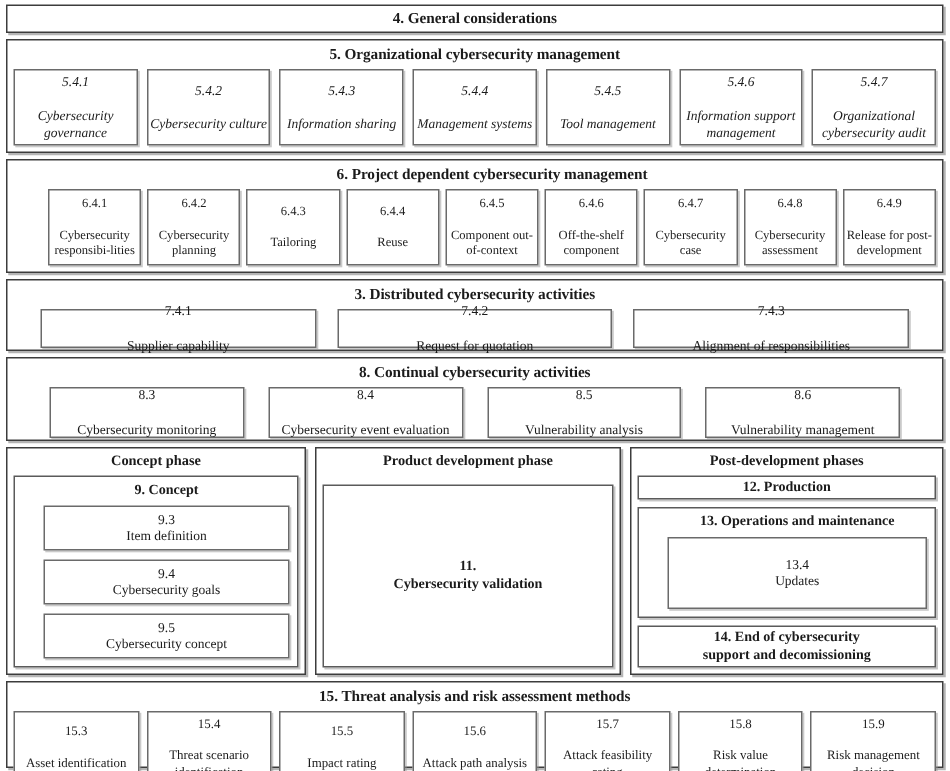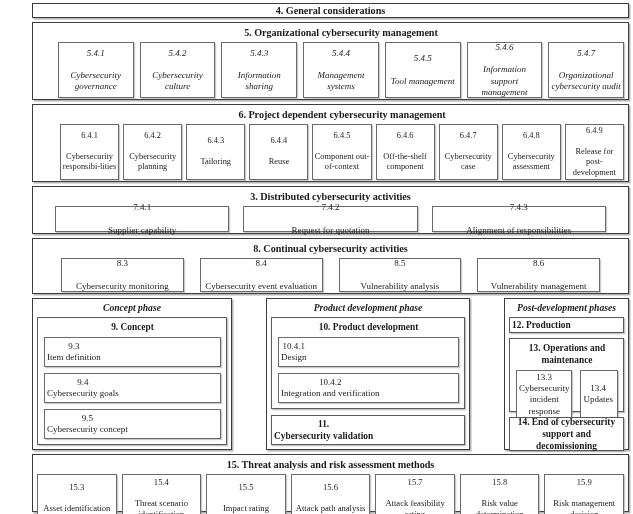--- a/index.html
+++ b/index.html
@@ -24,21 +24,20 @@
     flex-direction: column;
     gap: 4px;
   }
 
   
   .bx {
     border: 1px solid #3c3c3c;
     background: #ffffff;
     box-shadow: 1.5px 1.5px 0 rgba(120,120,120,0.55);
     box-sizing: border-box;
-    margin-left: 28px;
   }
   .bx-inner {
     border: 1px solid #5a5a5a;
     background: #ffffff;
     box-shadow: 1.3px 1.3px 0 rgba(140,140,140,0.5);
     box-sizing: border-box;
   }
   .bx-leaf {
     border: 1px solid #6a6a6a;
     background: #ffffff;
@@ -81,21 +80,21 @@
     align-items: center;
     justify-content: center;
     text-align: center;
     font-size: 9px;
     line-height: 11.2px;
     padding: 2px 1px;
   }
   .leaf span { display: block; width: 100%; }
 
   
-  .band5 { height: 78px; padding-left: 25px; }
+  .band5 { height: 78px; }
   .band5 .leafrow { height: 56px; font-style: italic; }
 
   
   .band6 { height: 78px; padding-left: 27px; }
   .band6 .leafrow { height: 56px; gap: 4px; }
   .band6 .leaf { font-size: 8.4px; line-height: 10.4px; }
 
   
   .band7 { height: 48px; }
   .band7 .leafrow { height: 26px; gap: 14px; padding: 0 18px; }
@@ -118,25 +117,24 @@
   .phase-concept { width: 200px; }
   .phase-product { width: 204px; }
   .phase-post    { flex: 1 1 0; }
 
   .phase-title {
     font-weight: bold;
     font-size: 9.6px;
     text-align: center;
     line-height: 12px;
     margin-bottom: 3px;
-    font-style: italic;
   }
 
   .subsec {
-    padding: 3px 5px 5px 6px;
+    padding: 3px 5px 5px 19px;
     display: flex;
     flex-direction: column;
     box-sizing: border-box;
   }
   .subsec-title {
     font-weight: bold;
     font-size: 9.4px;
     text-align: center;
     line-height: 12px;
     margin-bottom: 4px;
@@ -144,21 +142,21 @@
   .stack {
     display: flex;
     flex-direction: column;
     gap: 6px;
     flex: 1;
   }
   .item {
     flex: 1 1 0;
     display: flex;
     align-items: center;
-    justify-content: flex-start;
+    justify-content: center;
     text-align: center;
     font-size: 9px;
     line-height: 11.2px;
     padding: 1px 2px;
   }
   .item-bold {
     font-weight: bold;
     font-size: 9.4px;
     line-height: 12px;
   }
@@ -377,61 +375,38 @@
             <span>9.5</span><br>
             <span>Cybersecurity concept</span>
           </span>
             </div>
         </div>
       </div>
     </div>
 
     <div class="bx phase phase-product">
       <div class="phase-title">Product development phase</div>
-      <div class="bx-inner subsec product-sub">
-        <div class="subsec-title">10. Product development</div>
-        <div class="stack">
-          <div class="bx-leaf item">
-              <span>
-            <span>10.4.1</span><br>
-            <span>Design</span>
-          </span>
-            </div>
-          <div class="bx-leaf item">
-              <span>
-            <span>10.4.2</span><br>
-            <span>Integration and verification</span>
-          </span>
-            </div>
-        </div>
-      </div>
       <div class="bx-inner item item-bold box11">
           <span>
         <span>11.</span><br>
         <span>Cybersecurity validation</span>
       </span>
         </div>
     </div>
 
     <div class="bx phase phase-post">
       <div class="phase-title">Post-development phases</div>
 
       <div class="bx-inner item item-bold box12">
         <span>12. Production</span>
       </div>
 
       <div class="bx-inner subsec sub13">
         <div class="subsec-title">13. Operations and maintenance</div>
         <div class="row13">
-          <div class="bx-leaf item">
-              <span>
-            <span>13.3</span><br>
-            <span>Cybersecurity incident response</span>
-          </span>
-            </div>
           <div class="bx-leaf item">
               <span>
             <span>13.4</span><br>
             <span>Updates</span>
           </span>
             </div>
         </div>
       </div>
 
       <div class="bx-inner item item-bold box14">

